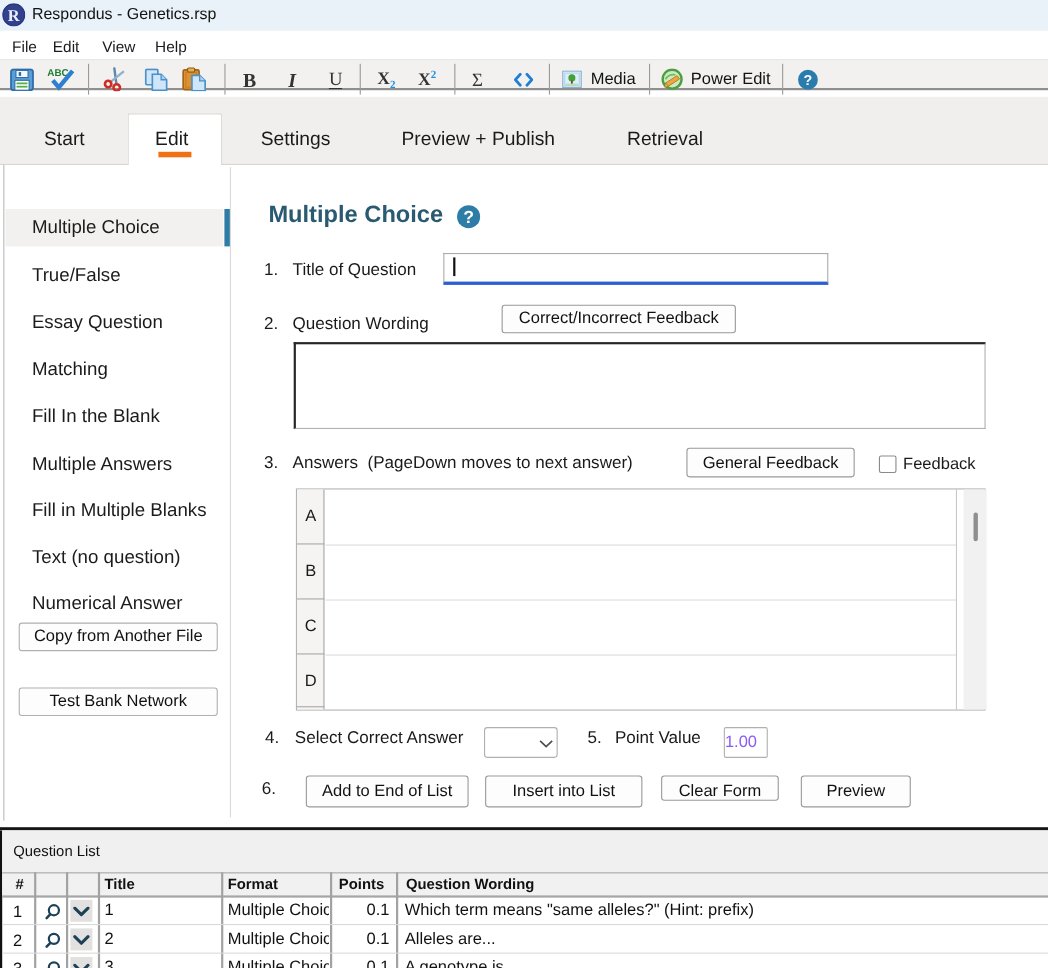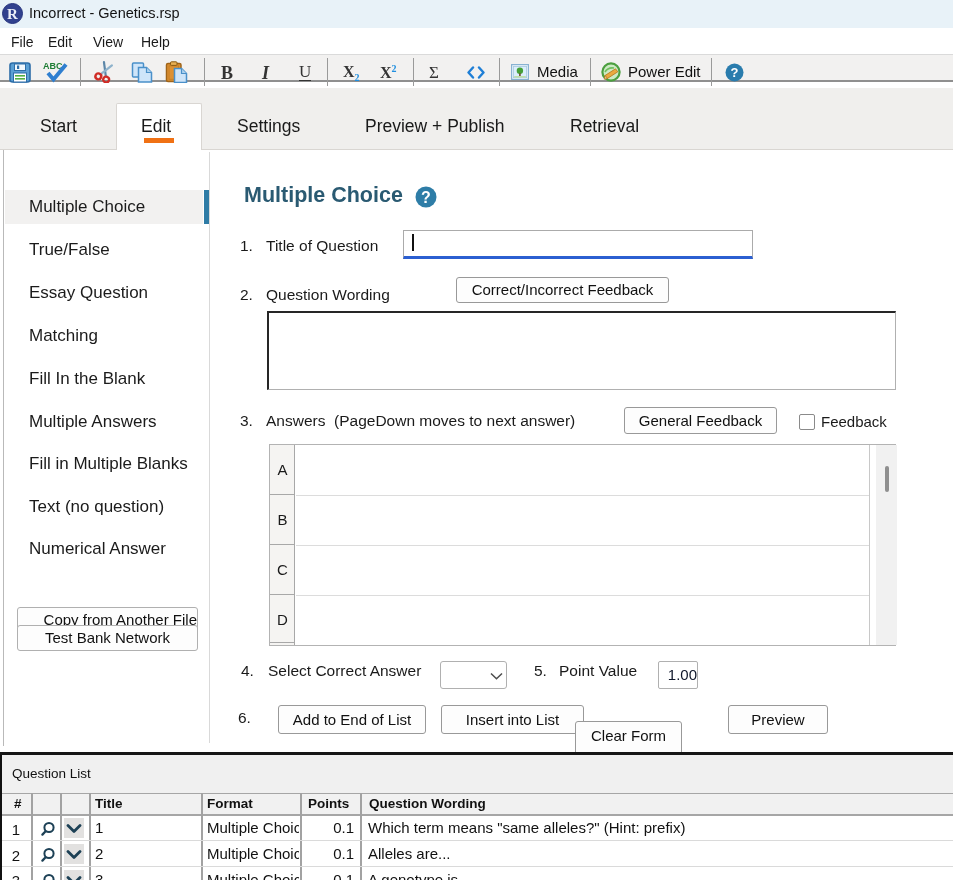--- a/index.html
+++ b/index.html
@@ -43,21 +43,21 @@
   .qc { position:absolute; font-size:15px; color:#111; }
 </style>
 </head>
 <body>
   <div id="titlebar">
     <svg class="abs" style="left:2px; top:3px;" width="21" height="21" viewBox="0 0 21 21">
       <circle cx="10.5" cy="10.5" r="10" fill="#31418e"></circle>
       <circle cx="10.5" cy="10.5" r="10" fill="none" stroke="#27357e" stroke-width="1"></circle>
       <text x="10.5" y="16" text-anchor="middle" font-size="15" font-weight="bold" fill="#eceff8" font-family="Liberation Serif">R</text>
     </svg>
-    <div id="title-text">Incorrect - Genetics.rsp</div>
+    <div id="title-text">Respondus - Genetics.rsp</div>
   </div>
   <div id="menubar">
     <span class="menu-item" style="left:11px;">File</span>
     <span class="menu-item" style="left:48px;">Edit</span>
     <span class="menu-item" style="left:93px;">View</span>
     <span class="menu-item" style="left:141px;">Help</span>
   </div>
   <div id="toolbar">
 
     <svg class="ticon" style="left:9px; top:7px;" width="22" height="21" viewBox="0 0 22 21">
@@ -152,21 +152,21 @@
     <div id="side-sep"></div>
     <span class="side-item" style="top:47px;">Multiple Choice</span>
     <span class="side-item" style="top:90px;">True/False</span>
     <span class="side-item" style="top:133px;">Essay Question</span>
     <span class="side-item" style="top:176px;">Matching</span>
     <span class="side-item" style="top:219px;">Fill In the Blank</span>
     <span class="side-item" style="top:262px;">Multiple Answers</span>
     <span class="side-item" style="top:304px;">Fill in Multiple Blanks</span>
     <span class="side-item" style="top:347px;">Text (no question)</span>
     <span class="side-item" style="top:389px;">Numerical Answer</span>
-    <div class="side-btn" style="top:457px;text-align:right;">Copy from Another File</div>
+    <div class="side-btn" style="top:416px;">Copy from Another File</div>
     <div class="side-btn" style="top:475px;">Test Bank Network</div>
     <div id="mc-header">Multiple Choice</div>
     <svg class="abs" style="left:415px; top:36px;" width="22" height="22" viewBox="0 0 22 22">
       <circle cx="11" cy="11" r="10.5" fill="#2e7da7"></circle>
       <text x="11" y="16.5" text-anchor="middle" font-size="16" font-weight="bold" fill="#fff" font-family="Liberation Sans">?</text>
     </svg>
     <span class="flabel" style="left:240px; top:87px;">1.</span>
     <span class="flabel" style="left:266px; top:87px;">Title of Question</span>
     <div class="abs" style="left:403px; top:80px; width:350px; height:29px; background:#fff; border:1px solid #ababab; border-bottom:3px solid #2b5fd1;"></div>
     <div class="abs" style="left:412px; top:84px; width:1.5px; height:17px; background:#111;"></div>
@@ -199,25 +199,25 @@
     </div>
     <span class="flabel" style="left:241px; top:512px;">4.</span>
     <span class="flabel" style="left:268px; top:512px;">Select Correct Answer</span>
     <div class="abs" style="left:440px; top:511px; width:67px; height:28px; background:#fff; border:1px solid #b0b0b0; border-radius:3px;">
       <svg class="abs" style="left:49px; top:10px;" width="13" height="8" viewBox="0 0 13 8">
         <path d="M1 1.5 L6.5 6.8 L12 1.5" stroke="#4d4d4d" stroke-width="1.5" fill="none"></path>
       </svg>
     </div>
     <span class="flabel" style="left:534px; top:512px;">5.</span>
     <span class="flabel" style="left:559px; top:512px;">Point Value</span>
-    <div class="abs" style="left:658px; top:511px; width:40px; height:28px; background:#fff; border:1px solid #b0b0b0; border-radius:2px; font-size:15px; text-align:right; line-height:26px; color:#0f172a;">1.00</div>
+    <div class="abs" style="left:658px; top:511px; width:40px; height:28px; background:#fff; border:1px solid #b0b0b0; border-radius:2px; font-size:15px; text-align:left; line-height:26px; color:#8b5cf6;">1.00</div>
     <span class="flabel" style="left:238px; top:559px;">6.</span>
     <div class="fbtn" style="left:278px; top:555px; width:148px; height:29px; line-height:27px;">Add to End of List</div>
     <div class="fbtn" style="left:441px; top:555px; width:143px; height:29px; line-height:27px;">Insert into List</div>
-    <div class="fbtn" style="left:575px; top:555px; width:107px; height:37px; line-height:27px;margin-top:16px;">Clear Form</div>
+    <div class="fbtn" style="left:601px; top:555px; width:107px; height:23px; line-height:27px;">Clear Form</div>
     <div class="fbtn" style="left:728px; top:555px; width:100px; height:29px; line-height:27px;">Preview</div>
   </div>
   <div id="blackbar"></div>
   <div id="qlpanel">
     <div class="abs" style="left:0; top:0; width:951px; height:38px; background:#f0f0f0;"></div>
     <span class="abs" style="left:10px; top:11px; font-size:13.5px; color:#111;">Question List</span>
 
     <div class="abs" style="left:0; top:38px; width:951px; height:23px; background:#f1f1f1; border-top:1px solid #a6a6a6; border-bottom:2px solid #a6a6a6;"></div>
     <span class="qh" style="left:12px;">#</span>
     <span class="qh" style="left:93px;">Title</span>

